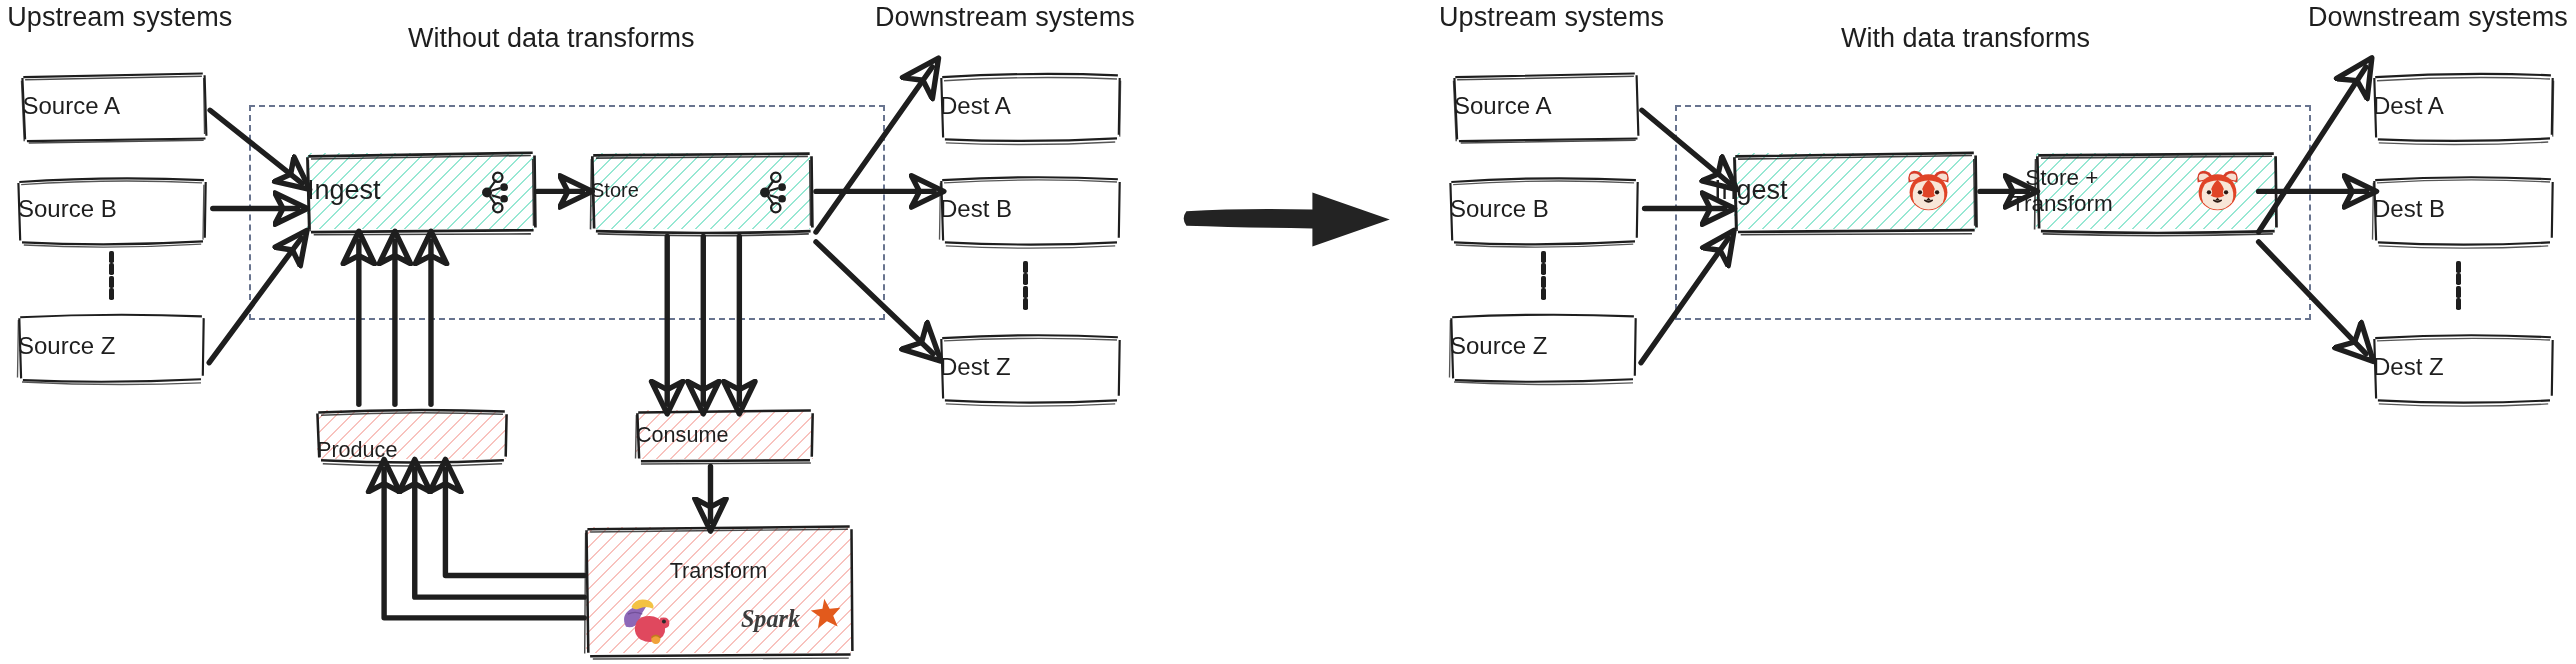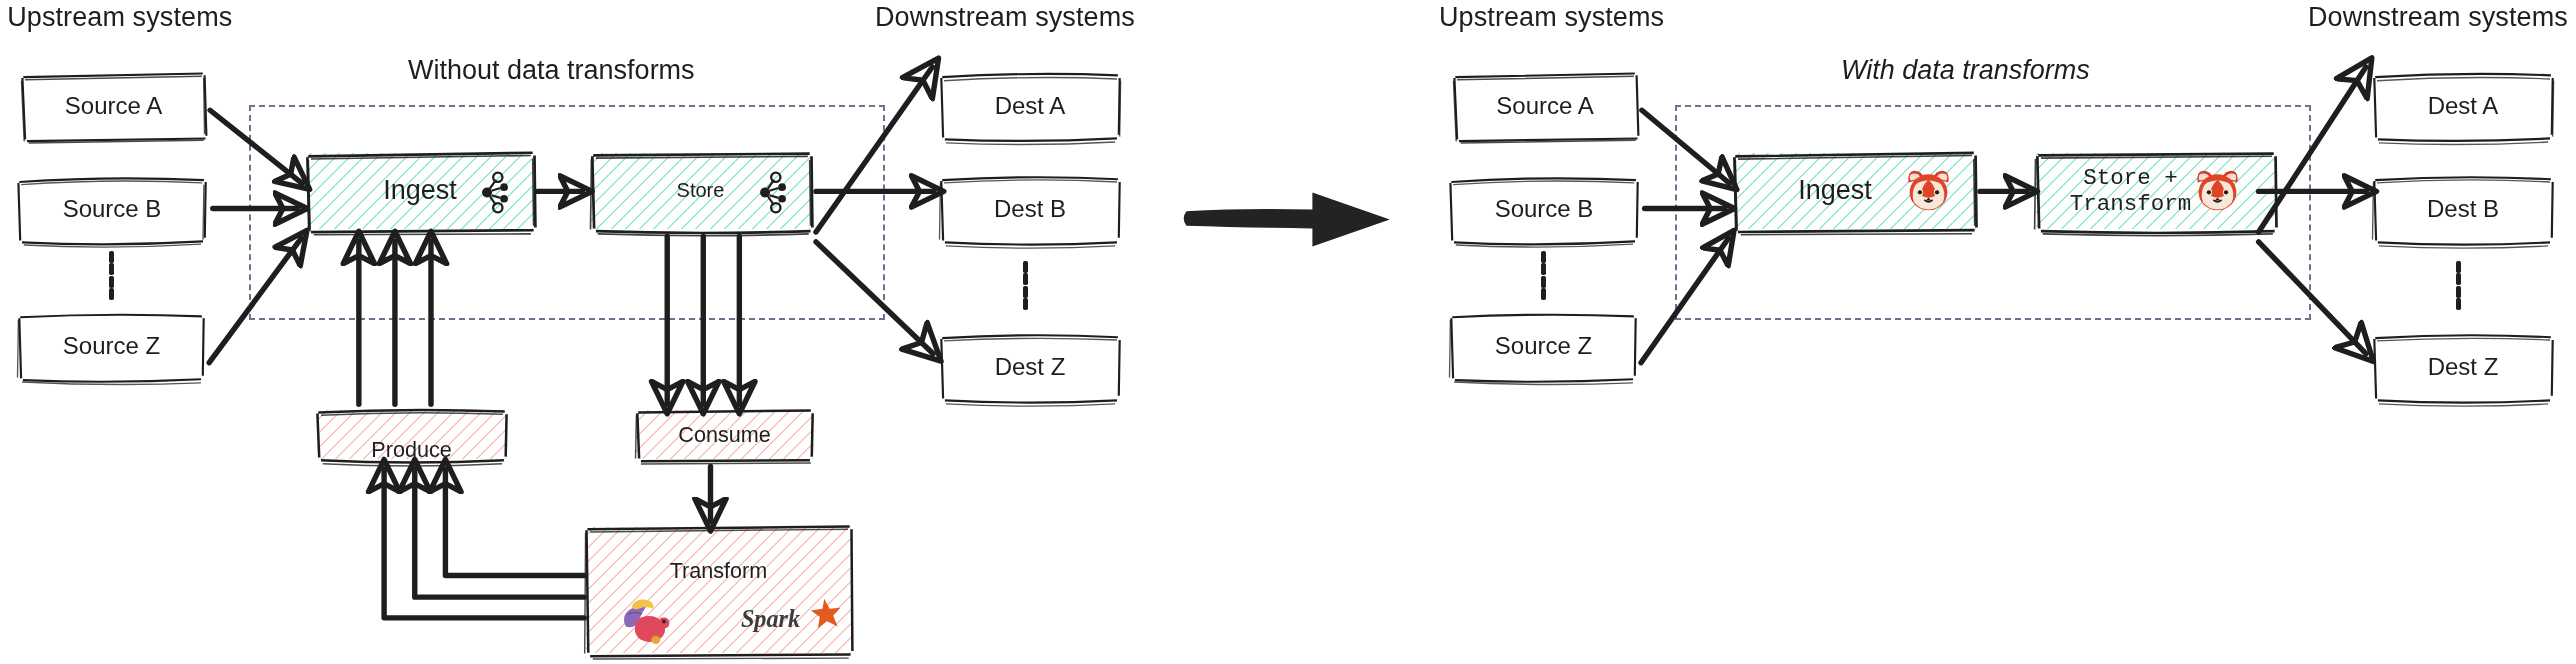--- a/index.html
+++ b/index.html
@@ -1,23 +1,23 @@
 <!DOCTYPE html>
 <html style="font-size:14.4px"><head>
 <meta charset="utf-8">
 <style>
   html,body{margin:0;padding:0;background:#ffffff;}
   body{width:2576px;height:665px;font-family:"Liberation Sans",sans-serif;color:#1e1e1e;overflow:hidden;}
   #stage{position:relative;width:2576px;height:665px;background:#fff;}
 
   .lbl{position:absolute;font-size:27px;color:#1e1e1e;white-space:nowrap;letter-spacing:0.1px;}
-  .title{position:absolute;font-size:27px;color:#1e1e1e;white-space:nowrap;margin-top:32px;}
+  .title{position:absolute;font-size:27px;color:#1e1e1e;white-space:nowrap;}
 
   
-  .box{position:absolute;box-sizing:border-box;display:flex;align-items:center;justify-content:center;}
+  .box{position:absolute;box-sizing:border-box;display:flex;align-items:center;justify-content:flex-start;}
   .box > .boxlabel{position:relative;z-index:3;font-size:24px;color:#1e1e1e;text-align:center;line-height:1.16;white-space:pre-line;}
   .box svg{position:absolute;left:-5.4px;top:-5.4px;overflow:visible;z-index:2;}
 
   .hatch-green{position:absolute;inset:0;z-index:1;
     background:repeating-linear-gradient(-45deg,
       rgba(64,212,174,.55) 0px,rgba(64,212,174,.55) 1.4px,
       rgba(255,255,255,0) 1.4px,rgba(255,255,255,0) 10px);}
   .hatch-pink{position:absolute;inset:0;z-index:1;
     background:repeating-linear-gradient(-45deg,
       rgba(240,120,110,.45) 0px,rgba(240,120,110,.45) 1.4px,
@@ -184,21 +184,21 @@
       <path d="M12 20 Q20 16 28 20" stroke="#6b4a92" stroke-width="1.6" fill="none" opacity=".8"></path>
     </svg>
 
     <svg class="ic" style="left:153px;top:70px;" width="106" height="43" viewBox="0 0 118 48">
       <path d="M95 2 L101 13 L113 12 L105 21 L110 33 L98 27 L88 35 L90 22 L80 15 L93 13 Z" fill="#e25a1c"></path>
       <text x="2" y="34" font-family="'Liberation Serif',serif" font-style="italic" font-weight="bold" font-size="27" fill="#3c3c3c">Spark</text>
     </svg>
   </div>
 
   <div class="lbl" style="left:1439px;top:1.8px;">Upstream systems</div>
-  <div class="title" style="left:1841px;top:23.4px;font-style:italic;">With data transforms</div>
+  <div class="title" style="left:1841px;top:23.4px;">With data transforms</div>
   <div class="lbl" style="left:2308px;top:1.8px;">Downstream systems</div>
 
   <div class="dashframe" style="left:1675px;top:105px;width:636px;height:215px;"></div>
 
   <div class="box" style="left:1454px;top:74px;width:182px;height:63px;">
     <svg width="193" height="74" viewBox="0 0 214 82" aria-hidden="true">
       <path d="M7 9 L206 5 M208 7 L210 74 M209 77 L11 80 M9 78 L6 10" stroke="#1e1e1e" stroke-width="2.4" fill="none"></path>
       <path d="M9 12 L205 8 M207 79 L13 82 M5 13 L8 80" stroke="#1e1e1e" stroke-width="1.6" fill="none" opacity=".8"></path>
     </svg>
     <span class="boxlabel">Source A</span>
@@ -245,21 +245,21 @@
     <path d="M12 18 Q6 28 10 38 Q16 46 26 46 Q36 46 42 38 Q46 28 40 18 Q34 14 26 14 Q18 14 12 18 Z" fill="#f8e6d8"></path>
     <path d="M26 13 Q19 19 17 30 Q22 33 26 33 Q30 33 35 30 Q33 19 26 13 Z" fill="#e04427"></path>
     <ellipse cx="16" cy="27" rx="4" ry="4.6" fill="#f8e6d8"></ellipse>
     <ellipse cx="36" cy="27" rx="4" ry="4.6" fill="#f8e6d8"></ellipse>
     <circle cx="16.5" cy="27" r="2.4" fill="#2b1a14"></circle>
     <circle cx="35.5" cy="27" r="2.4" fill="#2b1a14"></circle>
     <path d="M22 36 Q26 39 30 36" stroke="#2b1a14" stroke-width="2" fill="none" stroke-linecap="round"></path>
     <path d="M26 33 L23 36 L29 36 Z" fill="#2b1a14"></path>
   </svg>
 
-  <div class="box" style="left:2036px;top:153px;width:239px;height:76px;font-family:Liberation Mono, monospace;">
+  <div class="box" style="left:2036px;top:153px;width:239px;height:76px;">
     <div class="hatch-green"></div>
     <svg width="250" height="87" viewBox="0 0 277 96" aria-hidden="true">
       <path d="M8 8 L269 6 M271 9 L272 88 M270 92 Q140 96 11 92 M9 89 L7 9" stroke="#1e1e1e" stroke-width="3" fill="none"></path>
       <path d="M11 11 L267 9 M268 95 Q140 99 13 95 M5 12 L4 90" stroke="#1e1e1e" stroke-width="1.8" fill="none" opacity=".85"></path>
     </svg>
     <span class="boxlabel" style="font-size:22.5px;position:relative;left:-25px;">Store +
 Transform</span>
   </div>
   <svg class="ic" style="left:2194px;top:168px;" width="47" height="45" viewBox="0 0 52 50">
     <path d="M4 16 Q2 4 10 3 Q18 3 21 11 Z" fill="#d63b28"></path>

